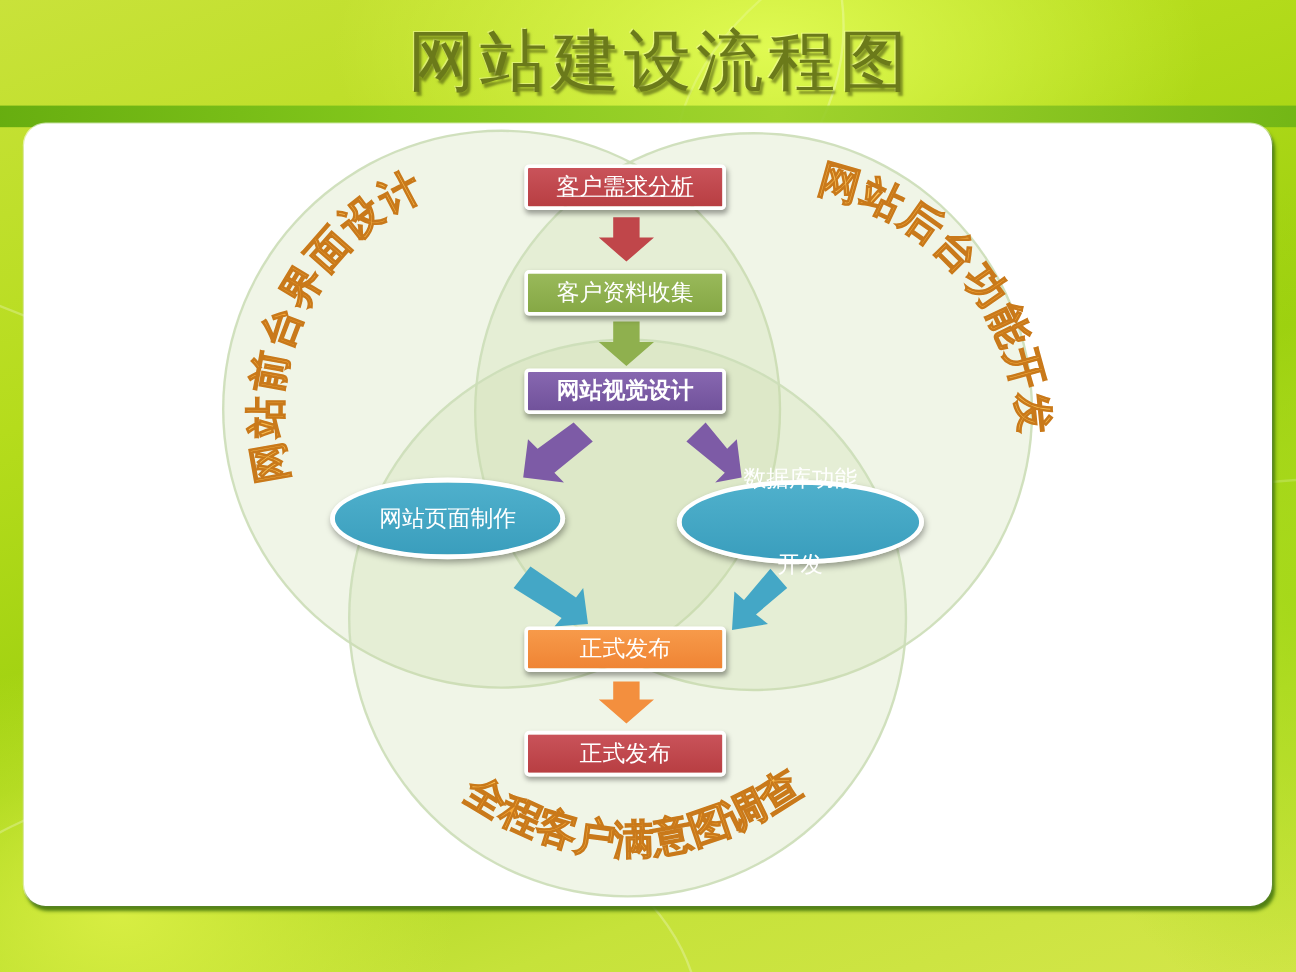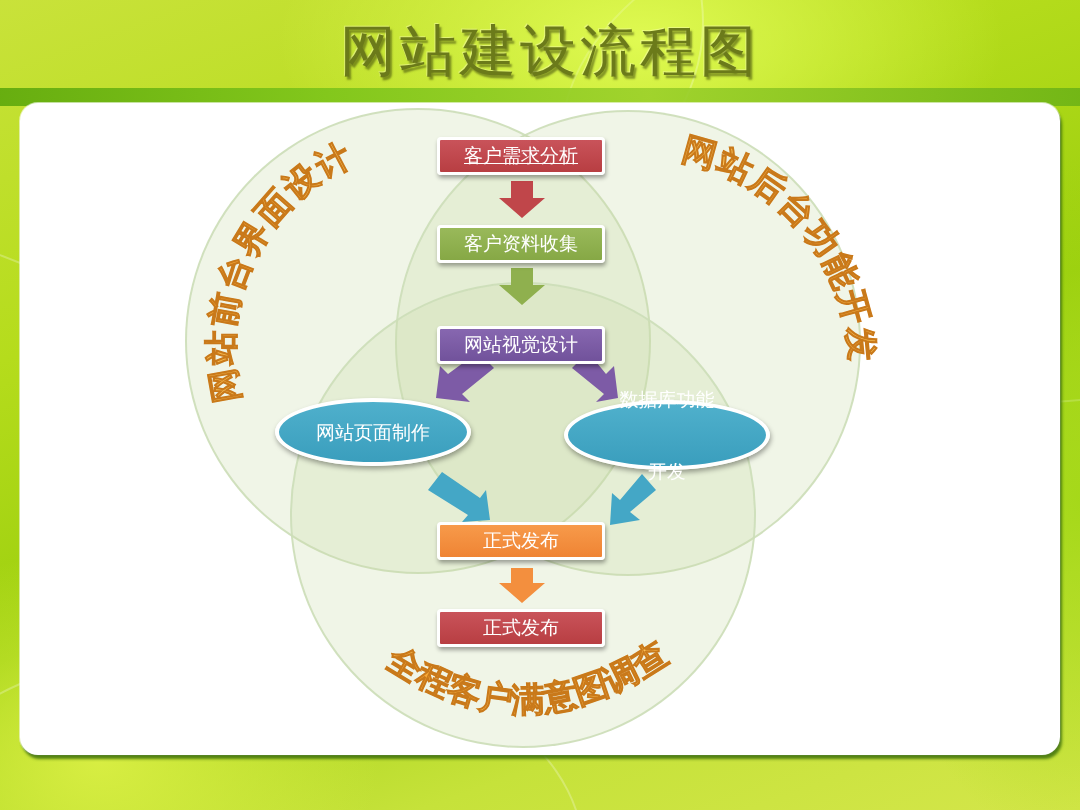--- a/index.html
+++ b/index.html
@@ -83,21 +83,21 @@
 
   <polygon points="511,568 533,568 533,583 545,583 522,603 499,583 511,583" fill="#f38f3e"></polygon>
 </svg>
 
 <div class="box" style="left:437px;top:137px;background:linear-gradient(180deg,#c9535a,#b83e42);text-decoration:underline;">
   <span>客户需求分析</span>
 </div>
 <div class="box" style="left:437px;top:225px;background:linear-gradient(180deg,#99b95a,#86a845);justify-content:center;">
   <span>客户资料收集</span>
 </div>
-<div class="box" style="left:437px;top:326px;background:linear-gradient(180deg,#8767b0,#71529b);">
+<div class="box" style="left:437px;top:307px;background:linear-gradient(180deg,#8767b0,#71529b);font-weight:bold;">
   <span>网站视觉设计</span>
 </div>
 
 <div class="ellipse" style="left:275px;top:398px;">
   <span>网站页面制作</span>
 </div>
 <div class="ellipse" style="left:564px;top:400px;width:206px;height:70px;gap:48px;">
   <span>数据库功能</span>
   <span>开发</span>
 </div>

